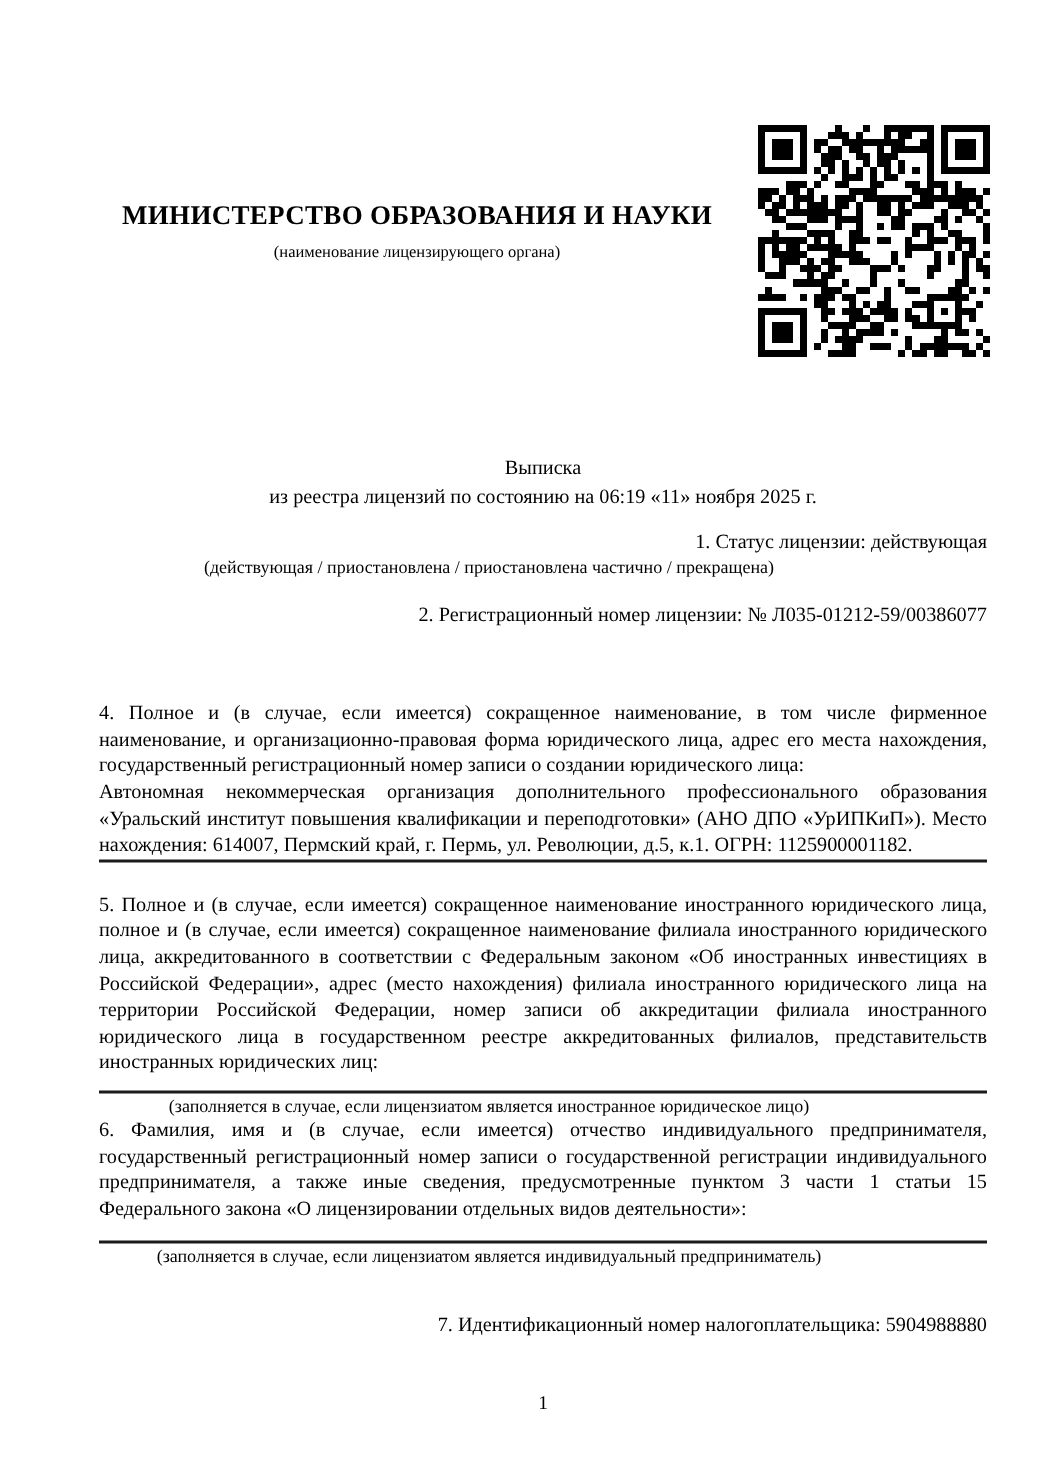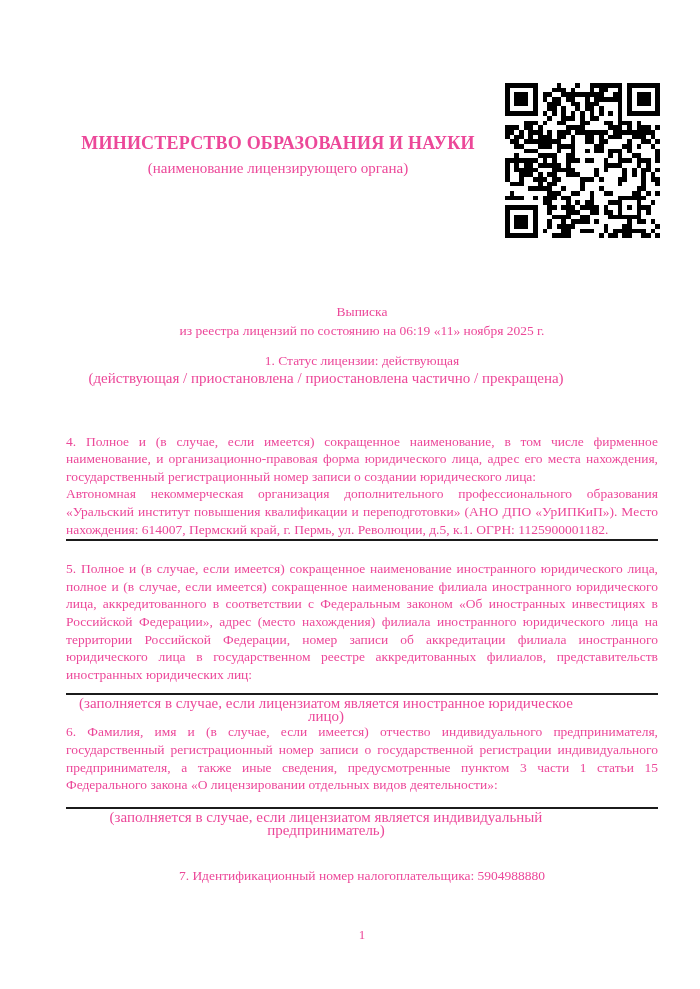--- a/index.html
+++ b/index.html
@@ -2,21 +2,21 @@
 <html lang="ru"><head>
 <meta charset="utf-8">
 <style>
   html, body { margin: 0; padding: 0; background: #ffffff; }
   .page {
     position: relative;
     width: 700px;
     height: 989px;
     background: #ffffff;
     font-family: "Liberation Serif", serif;
-    color: #ec4899;
+    color: #000000;
     overflow: hidden;
   }
   .qr {
     position: absolute;
     left: 505px;
     top: 83px;
     width: 155px;
     height: 155px;
   }
   .header {
@@ -27,37 +27,37 @@
     text-align: center;
   }
   .title-line {
     font-weight: bold;
     font-size: 18px;
     line-height: 25px;
     white-space: nowrap;
     letter-spacing: 0.2px;
   }
   .subtitle {
-    font-size: 15px;
+    font-size: 11px;
     line-height: 13px;
     margin-top: 6px;
   }
   .content {
     position: absolute;
     left: 66px;
     top: 302px;
     width: 592px;
     font-size: 13.5px;
     line-height: 17.6px;
   }
   .doc-title { text-align: center; line-height: 19px; margin-bottom: 12px; }
   .para { text-align: justify; }
-  .single { text-align: center; }
+  .single { text-align: right; }
   .caption {
-    font-size: 15px;
+    font-size: 12px;
     line-height: 13px;
     width: 520px;
     text-align: center;
     margin-top: 2px;
   }
   .rule { border-bottom: 2px solid #1b1b1b; height: 0; }
   .item-1 { margin-bottom: 16px; }
   .item-2 { margin-bottom: 14px; }
   .item-3 { margin-bottom: 14px; }
   .item-4 { margin-bottom: 19px; margin-top: 48px; }
@@ -643,20 +643,23 @@
     <div class="doc-title">
       <div>Выписка</div>
       <div>из реестра лицензий по состоянию на 06:19 «11» ноября 2025 г.</div>
     </div>
 
     <div class="item item-1">
       <div class="single">1. Статус лицензии: действующая</div>
       <div class="caption">(действующая / приостановлена / приостановлена частично / прекращена)</div>
     </div>
 
+    <div class="item item-2">
+      <div class="single">2. Регистрационный номер лицензии: № Л035-01212-59/00386077</div>
+    </div>
 
 
     <div class="item item-4">
       <div class="para">4. Полное и (в случае, если имеется) сокращенное наименование, в том числе фирменное наименование, и организационно-правовая форма юридического лица, адрес его места нахождения, государственный регистрационный номер записи о создании юридического лица:</div>
       <div class="para">Автономная некоммерческая организация дополнительного профессионального образования «Уральский институт повышения квалификации и переподготовки» (АНО ДПО «УрИПКиП»). Место нахождения: 614007, Пермский край, г. Пермь, ул. Революции, д.5, к.1. ОГРН: 1125900001182.</div>
       <div class="rule"></div>
     </div>
 
     <div class="item item-5">
       <div class="para">5. Полное и (в случае, если имеется) сокращенное наименование иностранного юридического лица, полное и (в случае, если имеется) сокращенное наименование филиала иностранного юридического лица, аккредитованного в соответствии с Федеральным законом «Об иностранных инвестициях в Российской Федерации», адрес (место нахождения) филиала иностранного юридического лица на территории Российской Федерации, номер записи об аккредитации филиала иностранного юридического лица в государственном реестре аккредитованных филиалов, представительств иностранных юридических лиц:</div>

